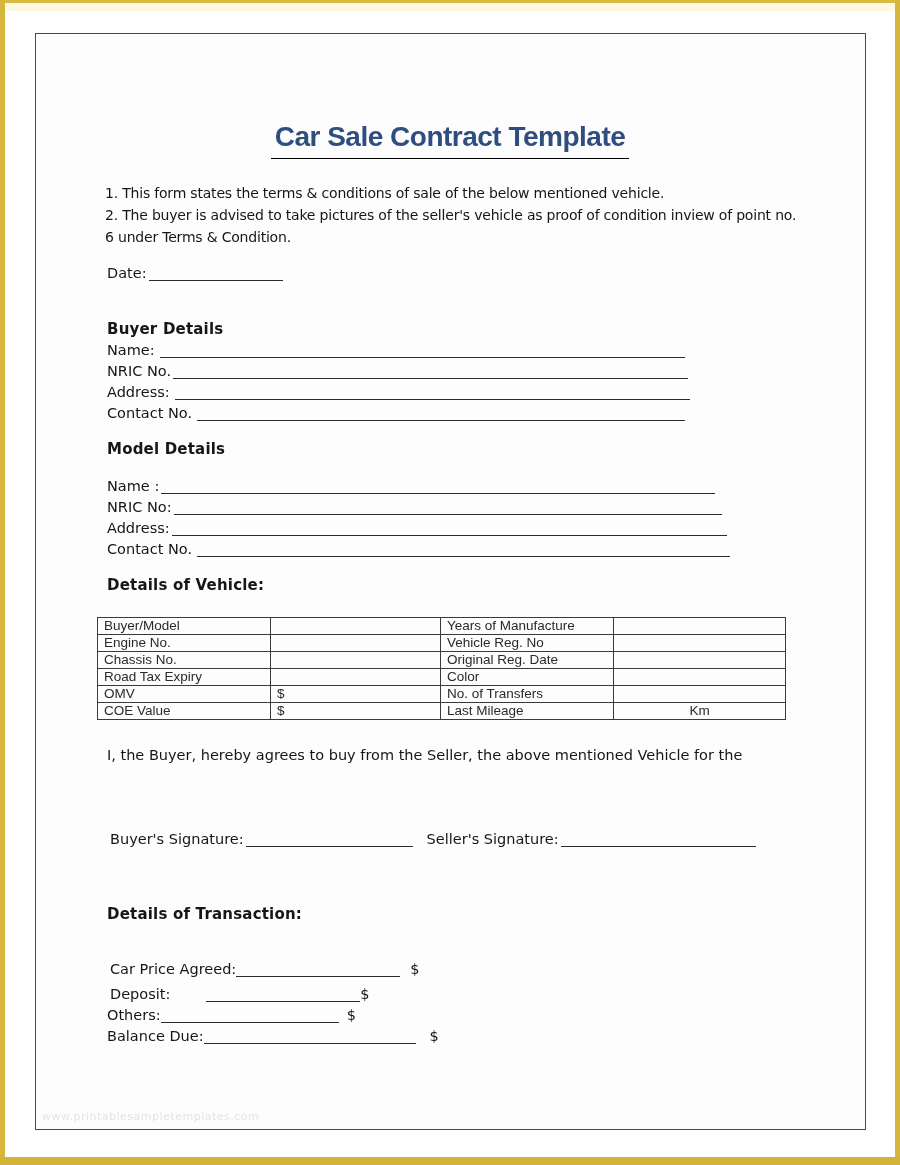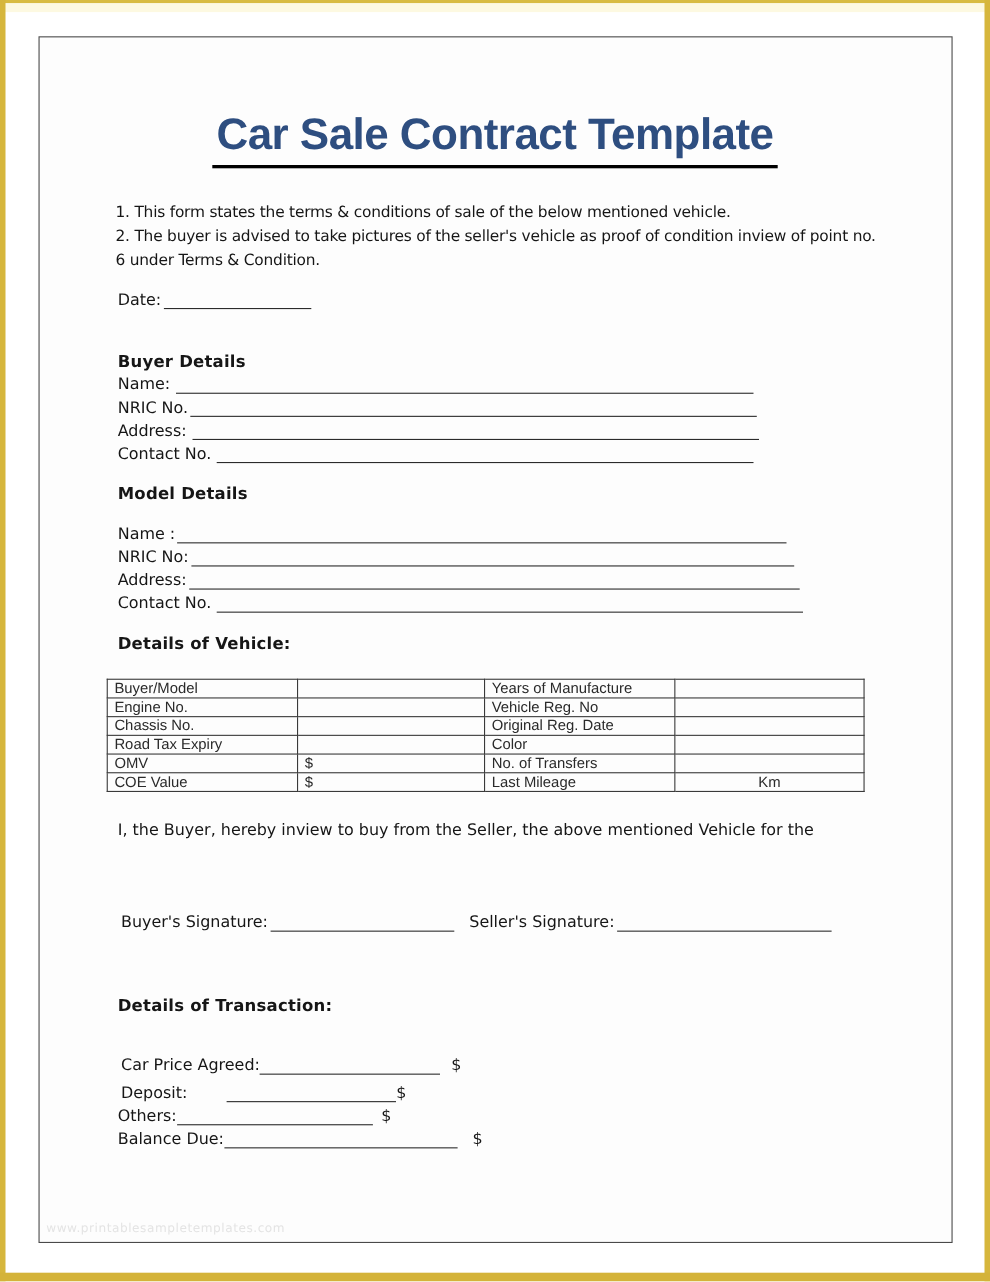--- a/index.html
+++ b/index.html
@@ -13,22 +13,22 @@
   .frame-right{position:absolute;right:0;top:0;width:5px;height:1165px;background:#d6b63c;}
   .frame-bottom{position:absolute;left:0;bottom:0;width:900px;height:8px;background:#d4b339;}
 
   
   .inner-border{position:absolute;left:35px;top:33px;width:829px;height:1095px;
                 border:1px solid #4a4a4a;background:#fdfdfd;}
 
   
   .title-wrap{position:absolute;left:0;top:100px;width:900px;text-align:center;}
   .title{display:inline-block;font-family:"Liberation Sans",sans-serif;font-weight:bold;
-         font-size:40px;color:#2e4e80;border-bottom:3px solid #000000;padding:0 4px 5px 4px;
-         letter-spacing:-0.5px;}
+         font-size:28px;color:#2e4e80;border-bottom:1px solid #000000;padding:0 4px 5px 4px;
+         letter-spacing:-0.5px;margin-top:21px;}
 
   
   .intro{position:absolute;left:105px;top:182px;width:700px;font-size:14px;
          line-height:22px;letter-spacing:-0.2px;}
 
   .heading{position:absolute;left:107px;font-weight:bold;font-size:15px;letter-spacing:0.2px;}
 
   
   .frow{position:absolute;left:107px;display:flex;align-items:flex-end;height:20px;font-size:14.5px;}
   .flabel{white-space:nowrap;}
@@ -164,21 +164,21 @@
   <tr>
     <td>COE Value</td>
     <td>$</td>
     <td>Last Mileage</td>
     <td class="km">Km</td>
   </tr>
 </tbody>
   </table>
 
 <div class="agreement">
-  <div>I, the Buyer, hereby inview to buy from the Seller, the above mentioned Vehicle for the</div>
+  <div>I, the Buyer, hereby agrees to buy from the Seller, the above mentioned Vehicle for the</div>
 </div>
 
 <div class="sigrow">
   <span class="flabel">Buyer's Signature:</span>
   <span class="fline" style="width:167px;flex:none;margin-left:2px;"></span>
   <span style="width:14px;"></span>
   <span class="flabel">Seller's Signature:</span>
   <span class="fline" style="width:195px;flex:none;margin-left:2px;"></span>
 </div>
 

